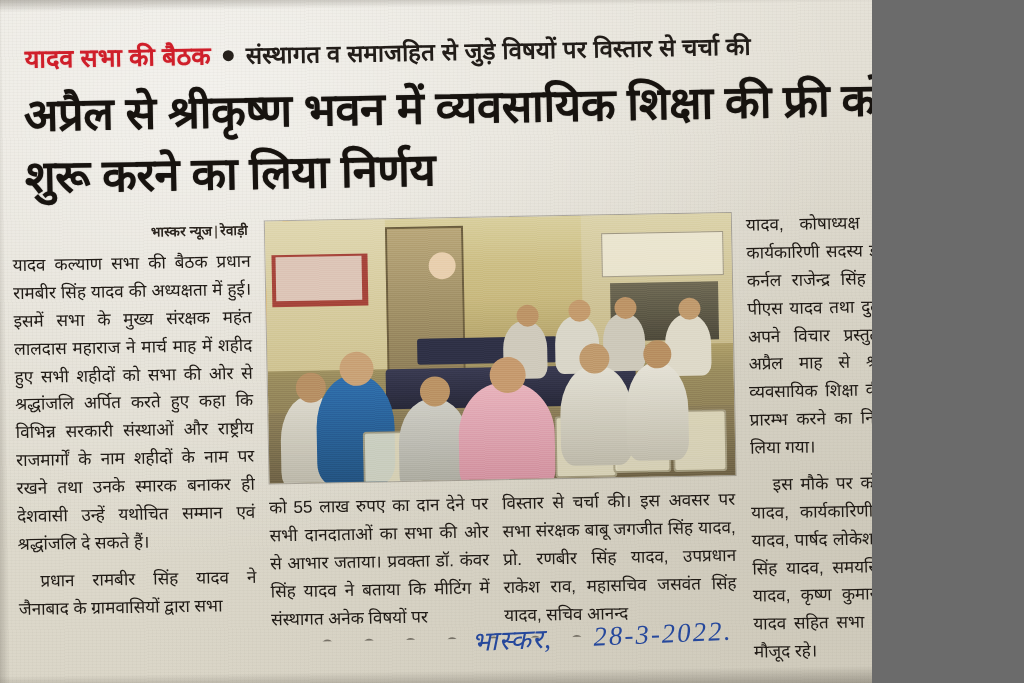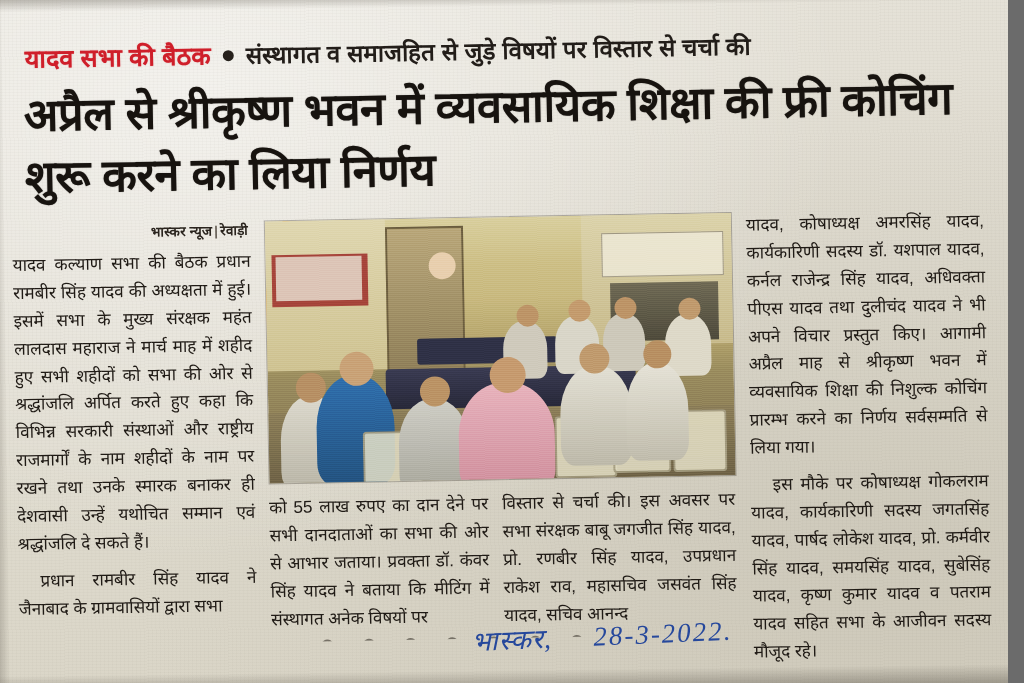--- a/index.html
+++ b/index.html
@@ -2,21 +2,21 @@
 <html><head>
 <meta charset="utf-8">
 <style>
   html, body {
     margin: 0;
     padding: 0;
     background: #6b6b6b;
   }
   #page {
     position: relative;
-    width: 1008px;
+    width: 872px;
     height: 683px;
     overflow: hidden;
     background: #8e8d88;
     font-family: "Liberation Serif", serif;
   }
   
   #clipping {
     position: absolute;
     left: -8px;
     top: -10px;

